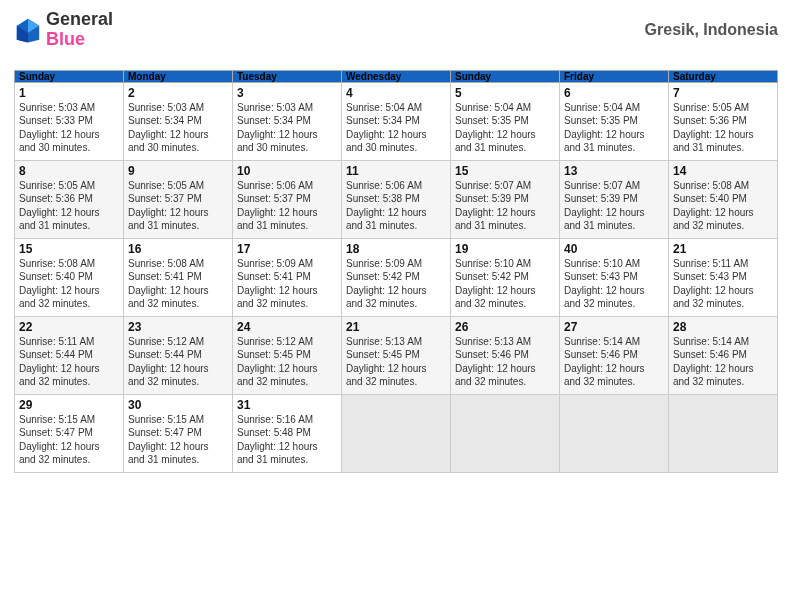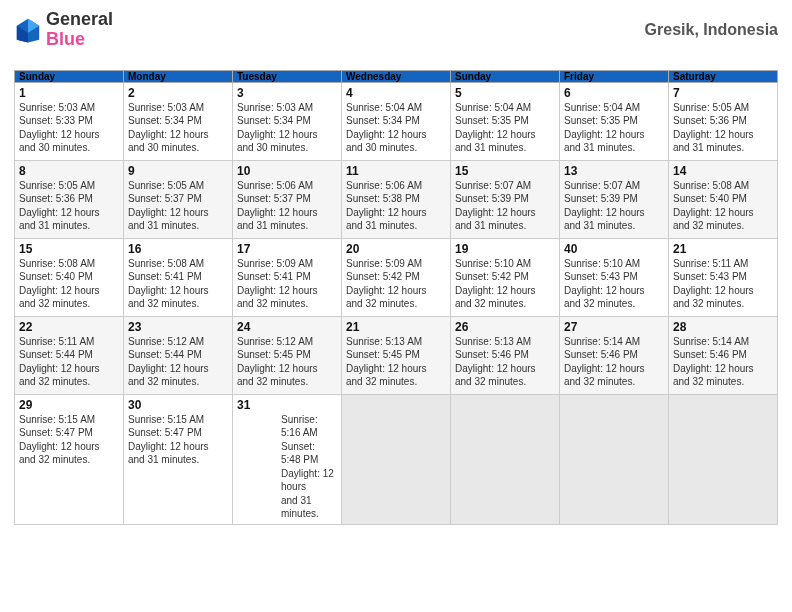--- a/index.html
+++ b/index.html
@@ -244,21 +244,21 @@
 and 32 minutes.</div>
           </td>
           <td>
             <span class="day-num">17</span>
             <div class="day-info" style="white-space: pre-line;">Sunrise: 5:09 AM
 Sunset: 5:41 PM
 Daylight: 12 hours
 and 32 minutes.</div>
           </td>
           <td>
-            <span class="day-num">20</span>
+            <span class="day-num">18</span>
             <div class="day-info" style="white-space: pre-line;">Sunrise: 5:09 AM
 Sunset: 5:42 PM
 Daylight: 12 hours
 and 32 minutes.</div>
           </td>
           <td>
             <span class="day-num">19</span>
             <div class="day-info" style="white-space: pre-line;">Sunrise: 5:10 AM
 Sunset: 5:42 PM
 Daylight: 12 hours
@@ -340,21 +340,21 @@
           </td>
           <td>
             <span class="day-num">30</span>
             <div class="day-info" style="white-space: pre-line;">Sunrise: 5:15 AM
 Sunset: 5:47 PM
 Daylight: 12 hours
 and 31 minutes.</div>
           </td>
           <td>
             <span class="day-num">31</span>
-            <div class="day-info" style="white-space: pre-line; margin-left: 44px;">Sunrise: 5:16 AM
+            <div class="day-info" style="white-space: pre-line;">Sunrise: 5:16 AM
 Sunset: 5:48 PM
 Daylight: 12 hours
 and 31 minutes.</div>
           </td>
           <td class="empty"></td>
           <td class="empty"></td>
           <td class="empty"></td>
           <td class="empty"></td>
         </tr>
       </tbody>

